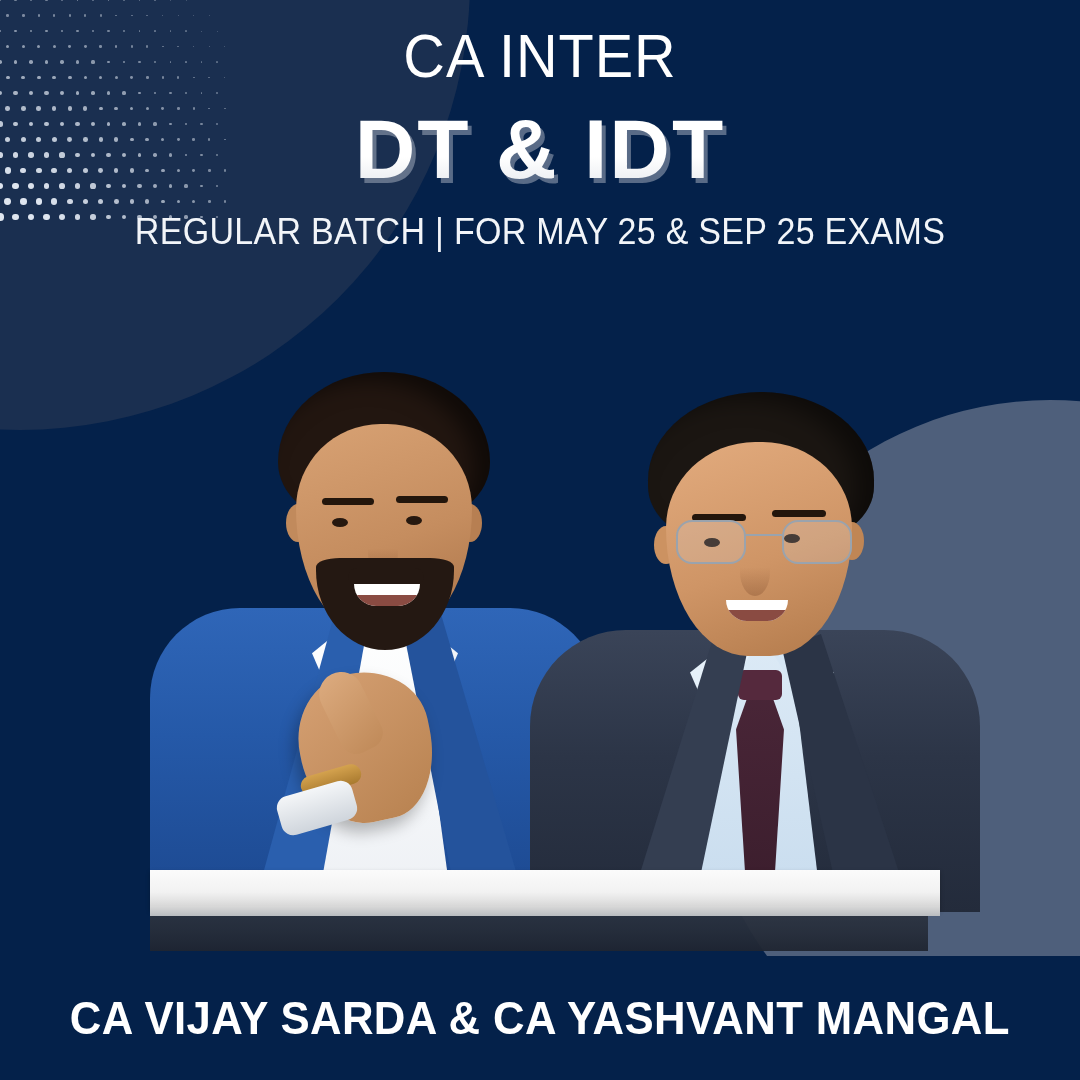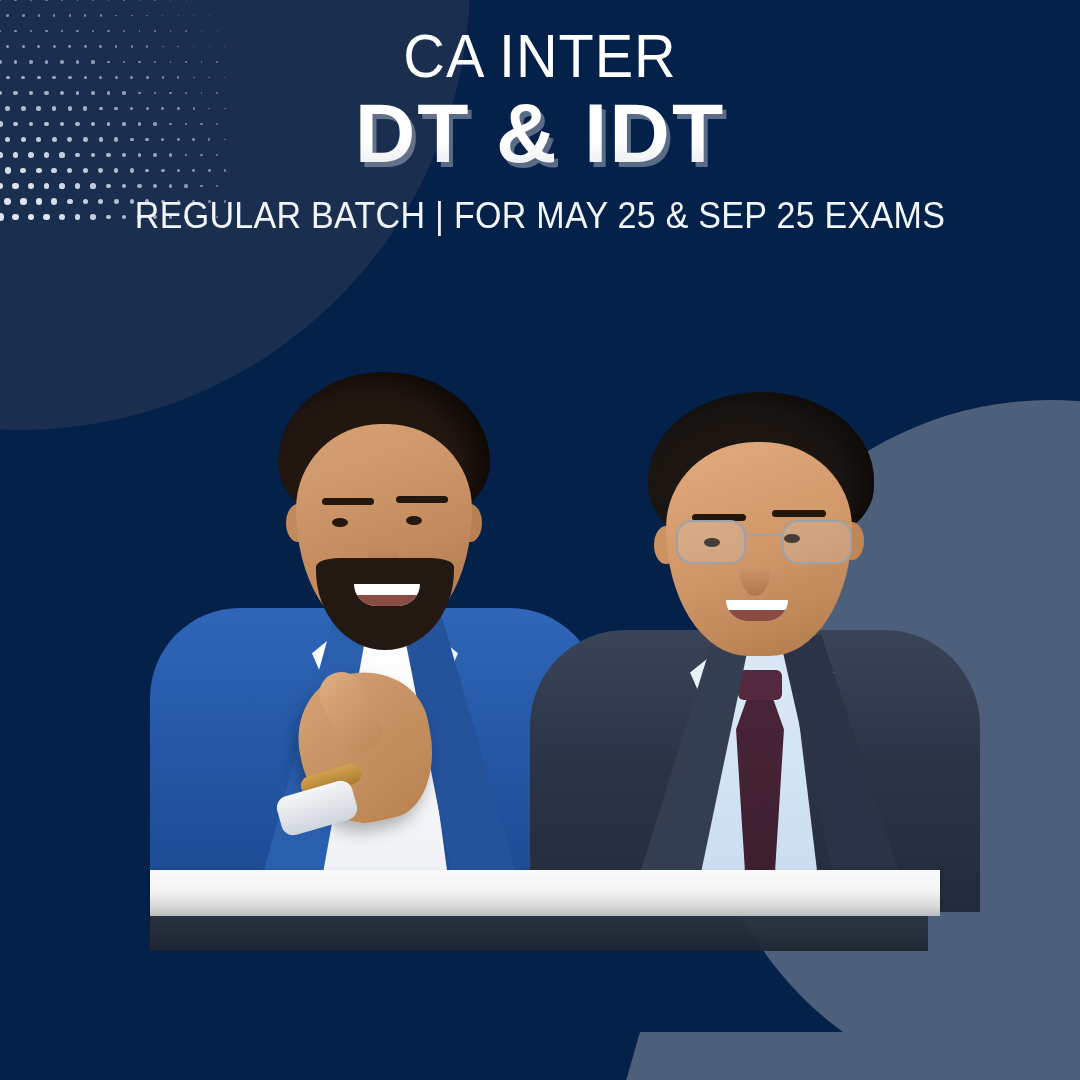--- a/index.html
+++ b/index.html
@@ -65,21 +65,21 @@
   .kicker{
     color:#ffffff;
     font-size:62px;
     line-height:1.02;
     font-weight:400;
     letter-spacing:1px;
     font-family:"Liberation Sans Narrow","Liberation Sans",sans-serif;
     transform:scaleX(.93);
   }
   .maintitle{
-    margin-top:4px;
+    margin-top:20px;
     color:#ffffff;
     font-size:84px;
     line-height:1.02;
     font-weight:700;
     letter-spacing:2px;
     background:linear-gradient(180deg,#ffffff 0%,#ffffff 58%,#e3e7ec 100%);
     -webkit-background-clip:text;background-clip:text;
     -webkit-text-fill-color:transparent;
     filter:drop-shadow(4px 5px 0.5px rgba(160,170,185,.55));
   }
@@ -556,14 +556,17 @@
     </div>
 
   </div>
 
   <div class="podium-shadow"></div>
   <div class="podium"></div>
   <div class="podium-lip"></div>
 
   <div class="bg-slate-wedge"></div>
 
+  <div class="name-band">
+    <div class="name-text">CA VIJAY SARDA &amp; CA YASHVANT MANGAL</div>
+  </div>
 
 </div>
 
 </body></html>

